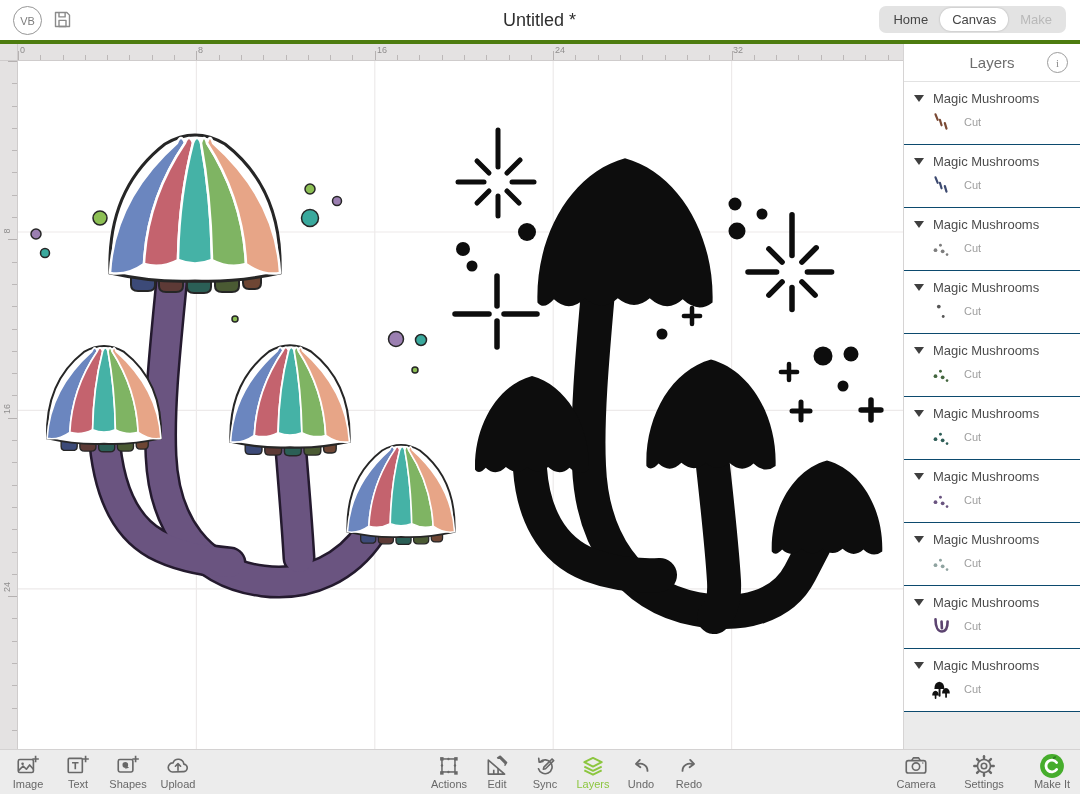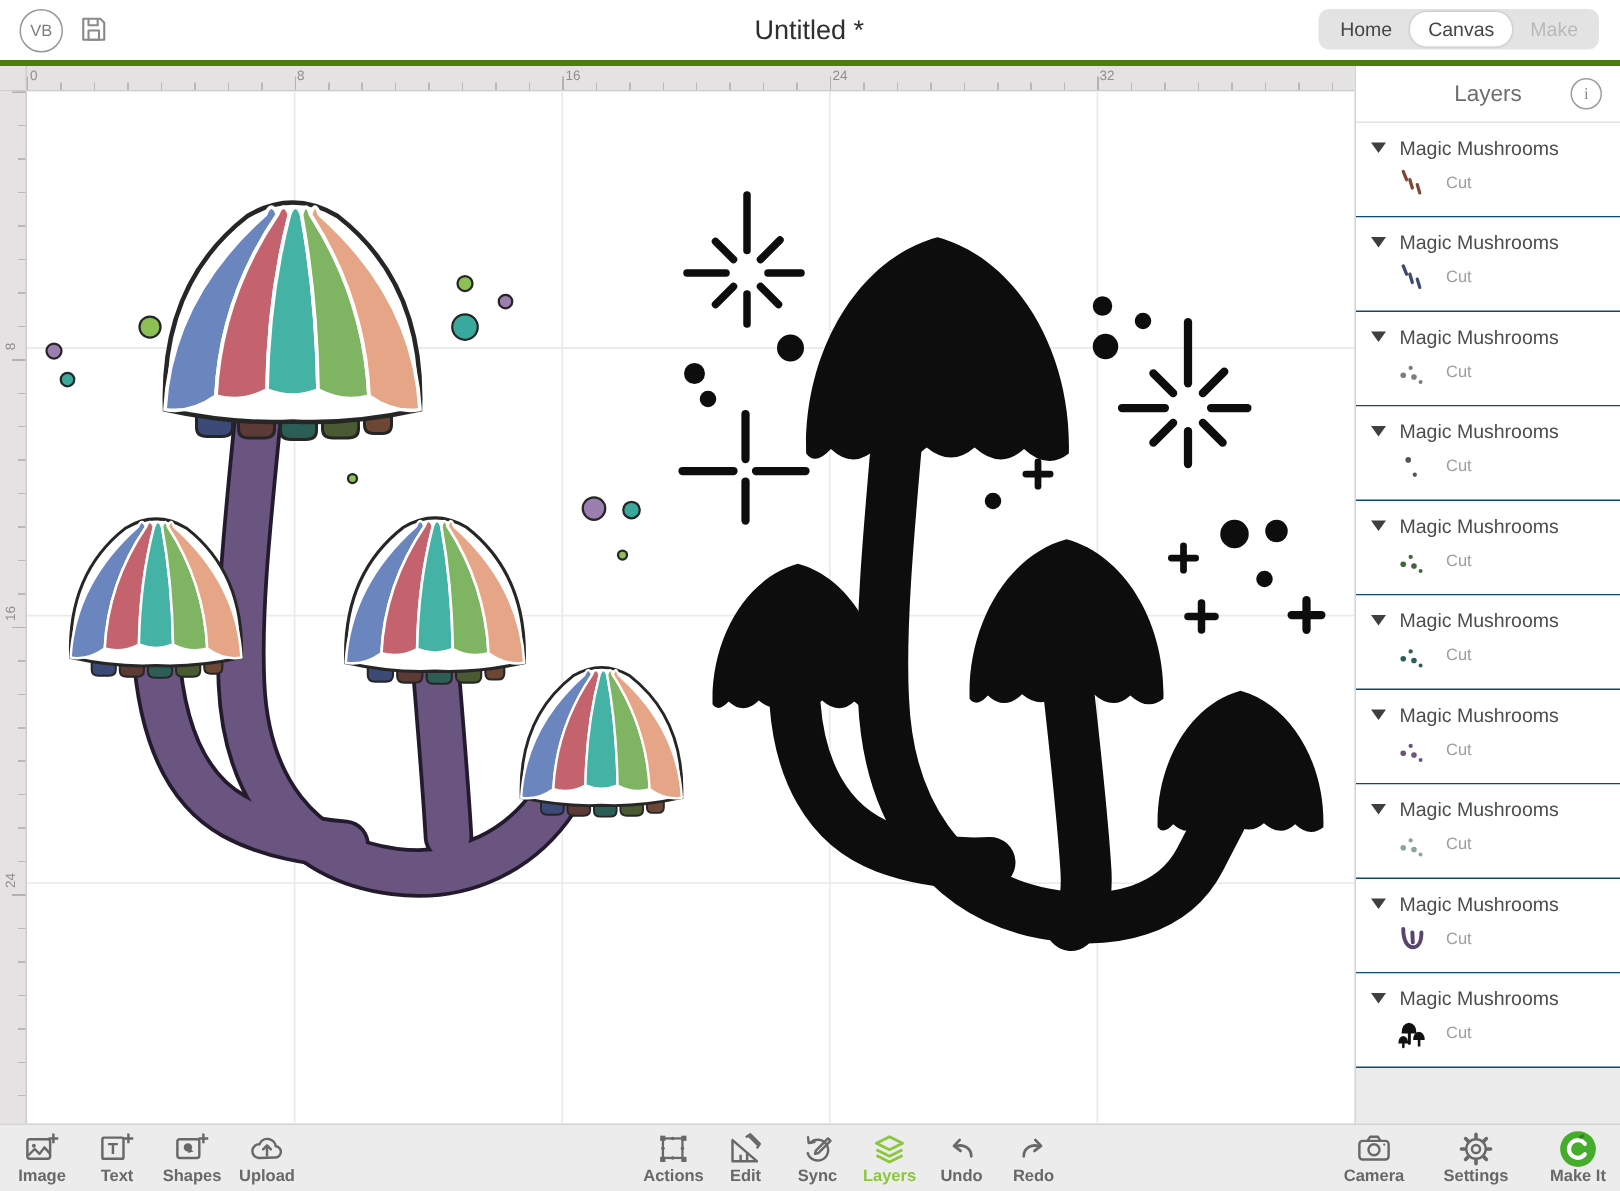--- a/index.html
+++ b/index.html
@@ -47,21 +47,21 @@
   .layer-head{display:flex;align-items:center;padding:9px 0 0 10px;}
   .tri{width:0;height:0;border-left:5px solid transparent;border-right:5px solid transparent;
     border-top:7px solid #3f3f3f;margin-right:9px;}
   .layer-label{font-size:13px;color:#4c4c4c;}
   .layer-body{display:flex;align-items:center;padding:5px 0 0 26px;}
   .thumb{width:22px;height:22px;display:inline-block;}
   .thumb svg{width:22px;height:22px;}
   .cut{font-size:11px;color:#9e9e9e;margin-left:12px;}
   
   .toolbar{position:relative;height:49px;background:#ececec;border-top:1px solid #d4d2d2;box-sizing:border-box;}
-  .tgroup{position:absolute;top:3px;display:flex;font-weight:bold;}
+  .tgroup{position:absolute;top:3px;display:flex;}
   .tg-left{left:6px;gap:6px;}
   .tg-center{left:427px;gap:4px;}
   .tg-right{right:6px;gap:24px;}
   .tool{width:44px;text-align:center;color:#686868;cursor:pointer;}
   .tool .ticon{display:block;height:27px;}
   .tool .ticon svg{width:26px;height:26px;}
   .tool .tlabel{font-size:11px;display:block;margin-top:-2px;}
   .tool.active{color:#8cc63f;}
   .hidden-defs{position:absolute;width:0;height:0;overflow:hidden;}
 </style>

